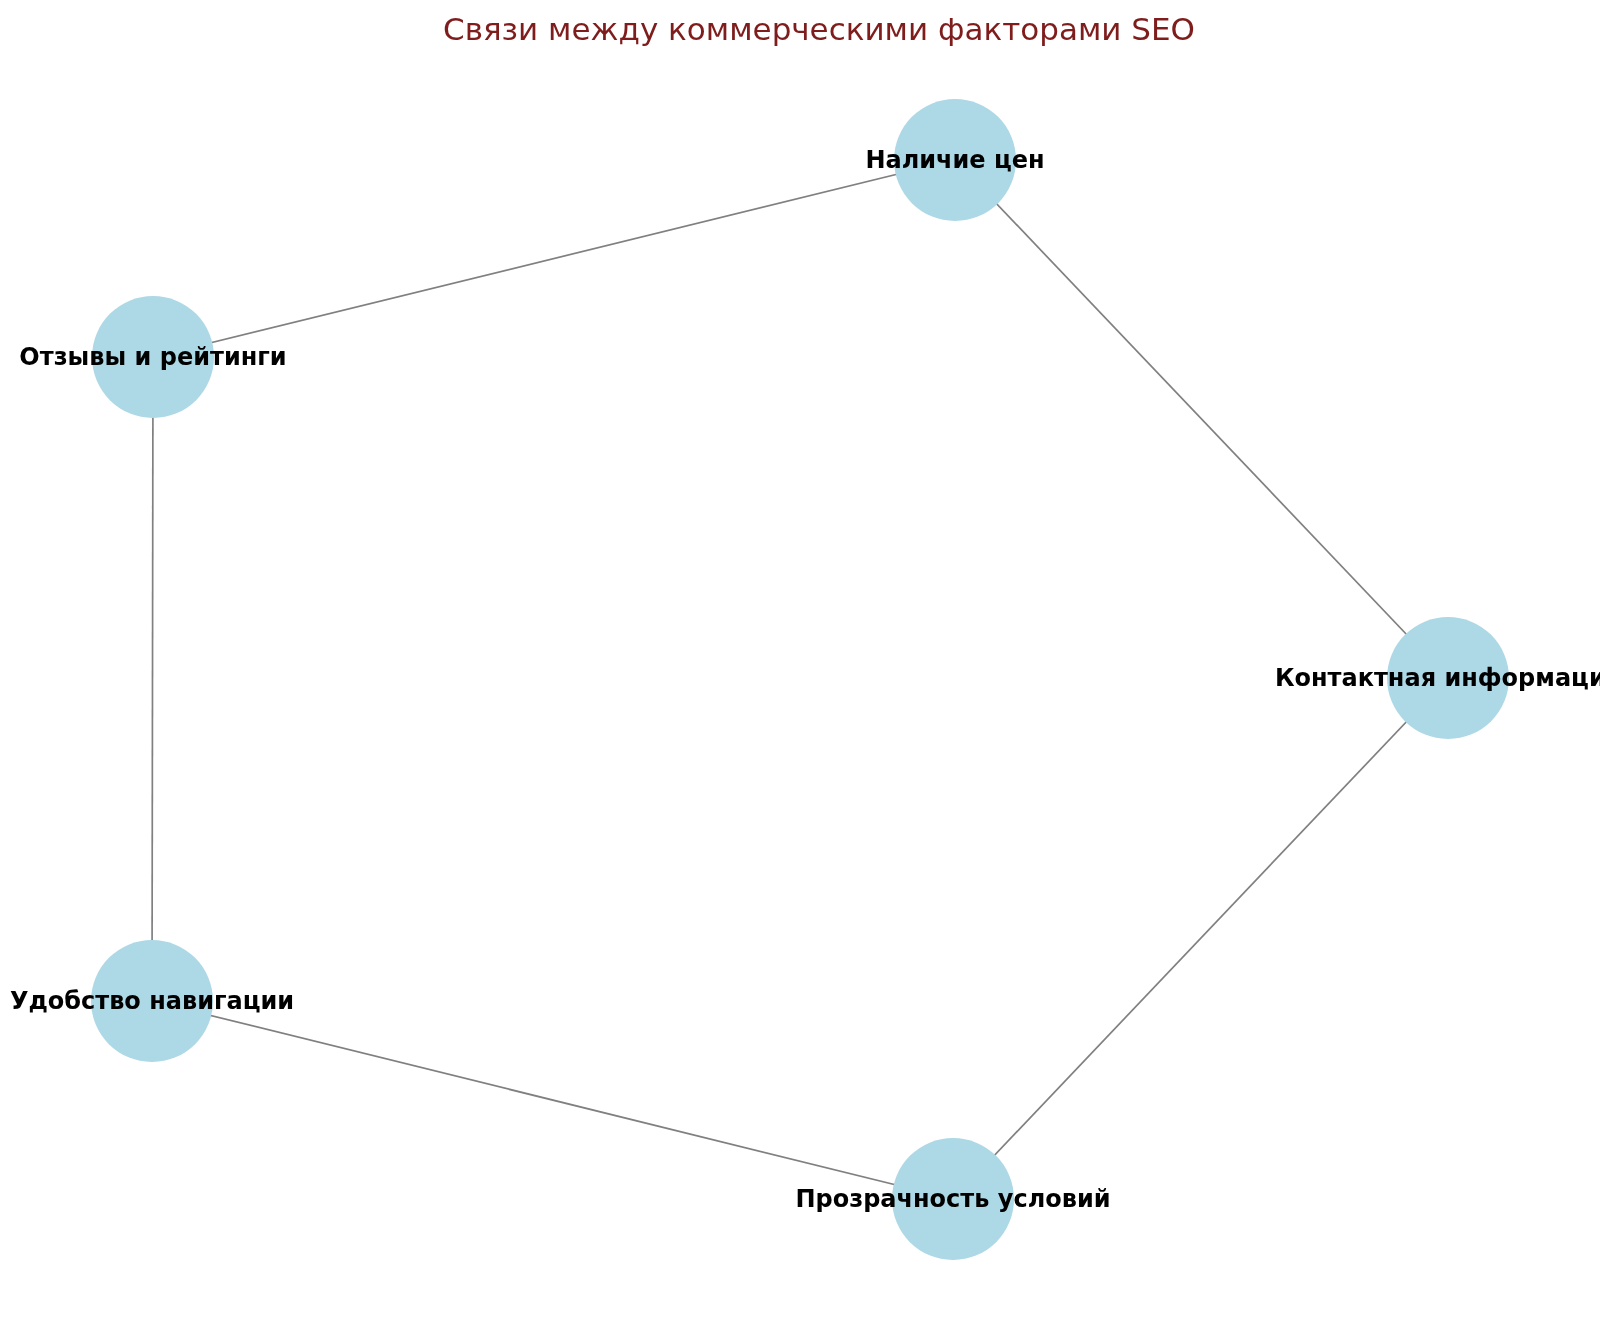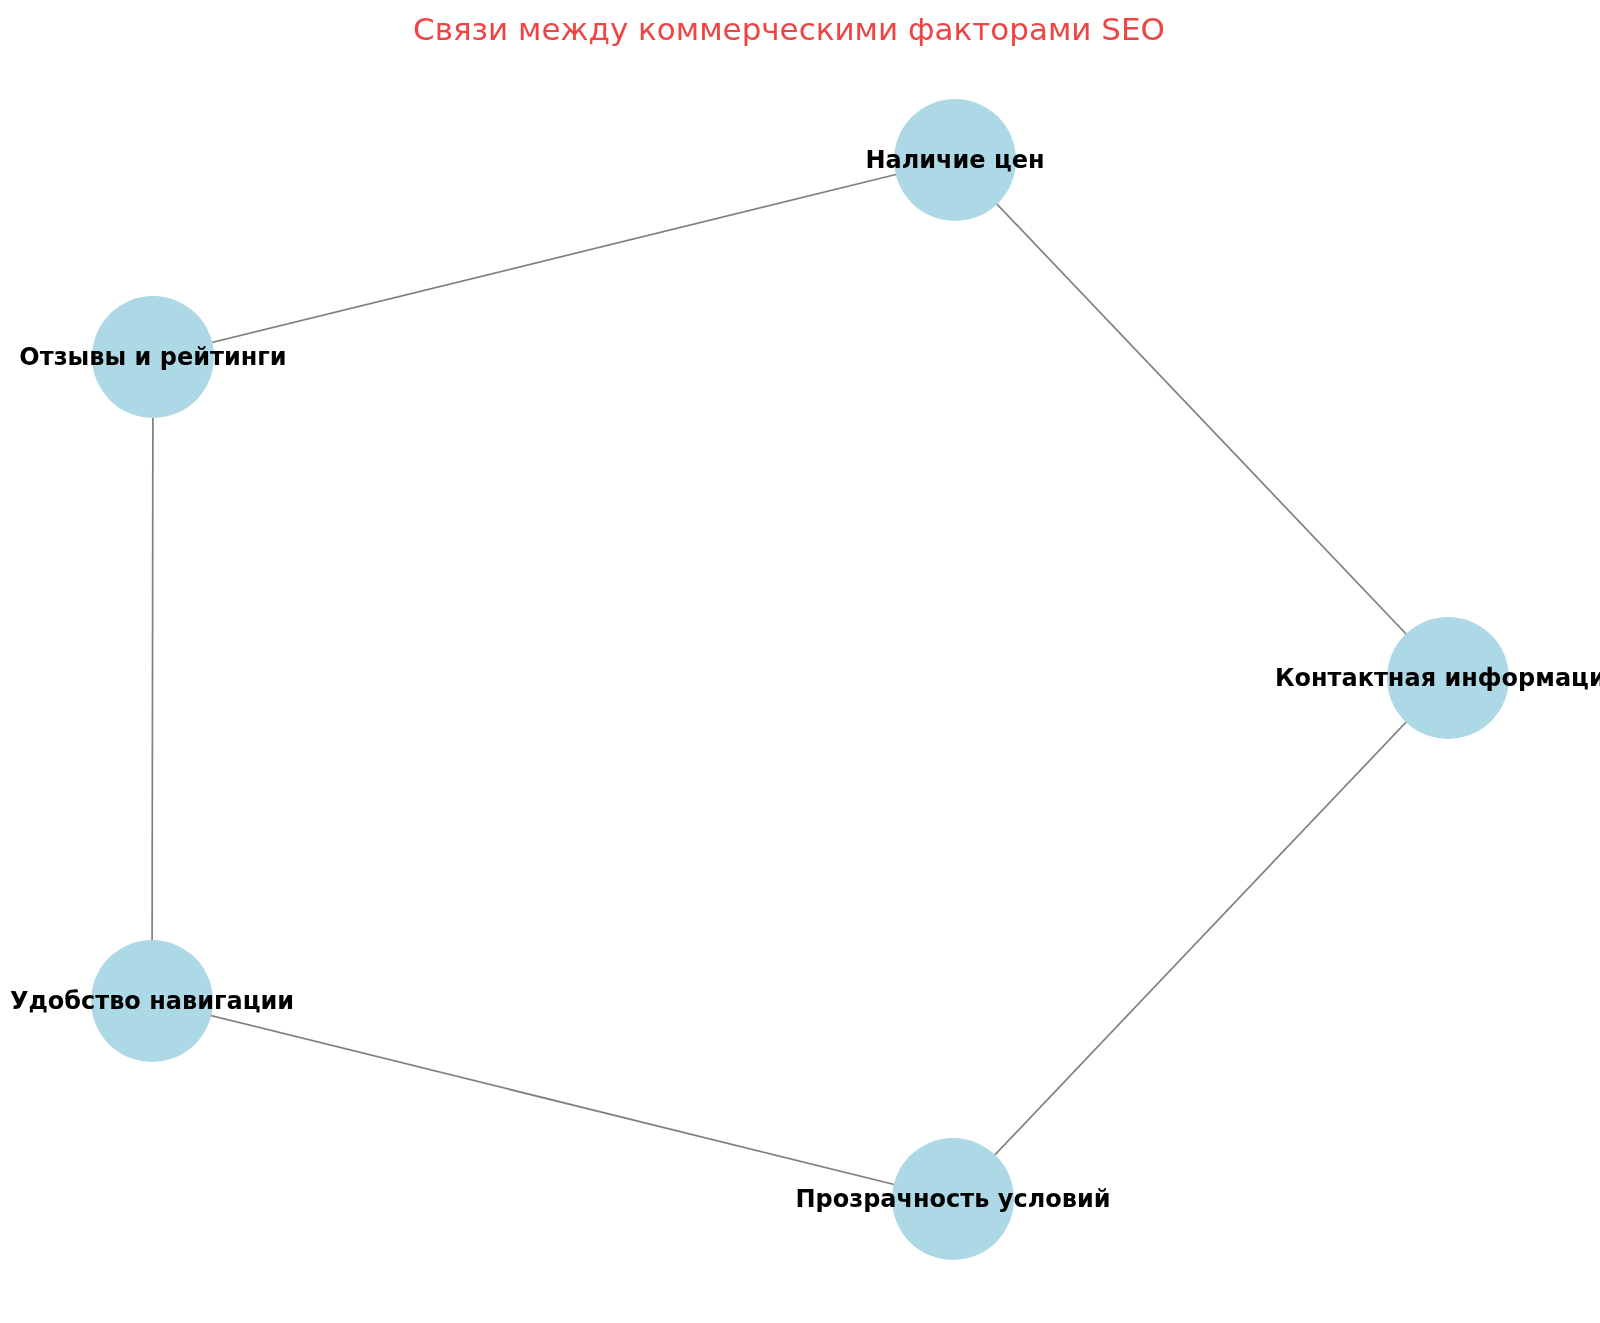--- a/index.html
+++ b/index.html
@@ -11,25 +11,25 @@
     position: relative;
     width: 1600px;
     height: 1323px;
     background: #ffffff;
     overflow: hidden;
     font-family: "DejaVu Sans", sans-serif;
   }
   .chart-title {
     position: absolute;
     top: 12px;
-    left: 789px;
+    left: 819px;
     transform: translateX(-50%);
     font-size: 31px;
     font-weight: 400;
-    color: #ef4444;
+    color: #7f1d1d;
     white-space: nowrap;
     line-height: 1.15;
   }
   svg {
     position: absolute;
     top: 0;
     left: 0;
     display: block;
   }
   svg text {

